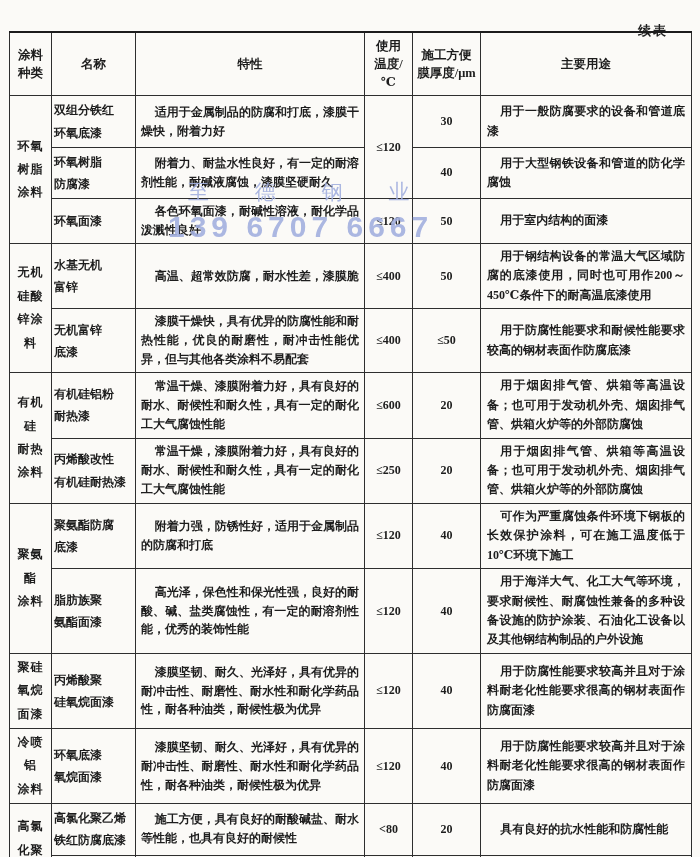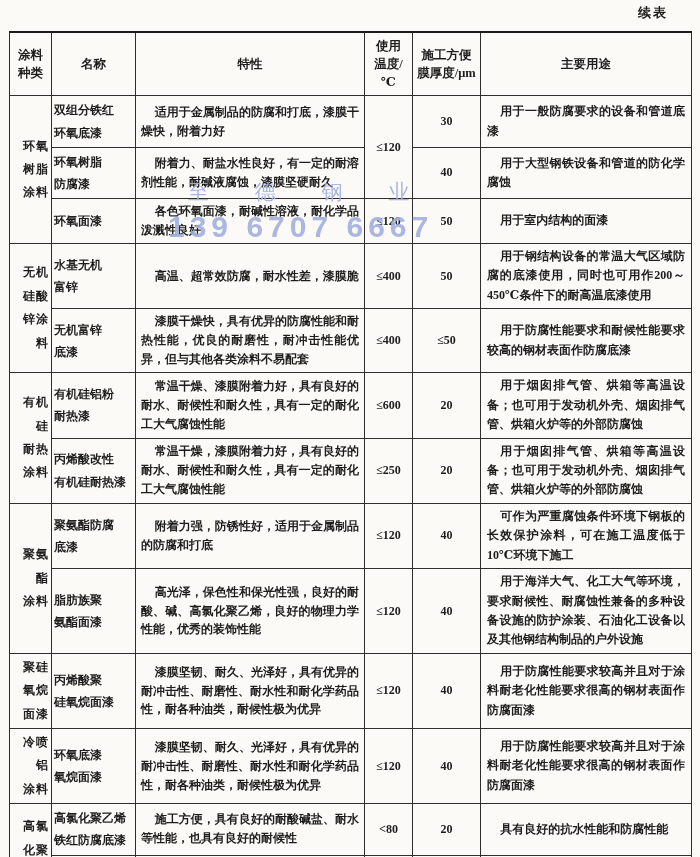--- a/index.html
+++ b/index.html
@@ -5,21 +5,21 @@
   html,body{margin:0;padding:0;}
   body{
     width:700px;height:857px;
     background:#fbfaf7;
     font-family:"Liberation Serif","DejaVu Serif",serif;
     color:#1d1d1d;
     position:relative;
     overflow:hidden;
   }
   .continued{
-    position:absolute;top:4px;right:32px;
+    position:absolute;top:22px;right:32px;
     font-size:13px;font-weight:600;letter-spacing:2px;
   }
   .tbl-wrap{position:absolute;left:9px;top:31px;width:682px;}
   table{
     border-collapse:collapse;table-layout:fixed;width:682px;
     font-size:12px;
     border:1px solid #2a2a2a;
     border-top:2px solid #1c1c1c;
     border-bottom:3px solid #111;
   }
@@ -30,21 +30,21 @@
     font-weight:600;
   }
   thead th{
     text-align:center;
     line-height:1.45;
     white-space:pre-line;
     font-size:12.5px;
     padding:4px 2px;
   }
   td.cat{
-    text-align:right;
+    text-align:center;
     white-space:pre-line;
     line-height:1.95;
     padding:2px 2px;
     letter-spacing:1px;
   }
   td.name{
     text-align:left;
     white-space:pre-line;
     line-height:1.85;
     padding:3px 2px;
@@ -187,21 +187,21 @@
           <td class="name">聚氨酯防腐
 底漆</td>
           <td class="traits">附着力强，防锈性好，适用于金属制品的防腐和打底</td>
           <td class="num">≤120</td>
           <td class="num">40</td>
           <td class="usage">可作为严重腐蚀条件环境下钢板的长效保护涂料，可在施工温度低于10℃环境下施工</td>
         </tr>
         <tr>
           <td class="name">脂肪族聚
 氨酯面漆</td>
-          <td class="traits">高光泽，保色性和保光性强，良好的耐酸、碱、高氯化聚乙烯，良好的物理力学性能，优秀的装饰性能</td>
+          <td class="traits">高光泽，保色性和保光性强，良好的耐酸、碱、盐类腐蚀性，有一定的耐溶剂性能，优秀的装饰性能</td>
           <td class="num">≤120</td>
           <td class="num">40</td>
           <td class="usage">用于海洋大气、化工大气等环境，要求耐候性、耐腐蚀性兼备的多种设备设施的防护涂装、石油化工设备以及其他钢结构制品的户外设施</td>
         </tr>
         <tr>
           <td class="cat" rowspan="1">聚硅
 氧烷
 面漆</td>
           <td class="name">丙烯酸聚
 硅氧烷面漆</td>

